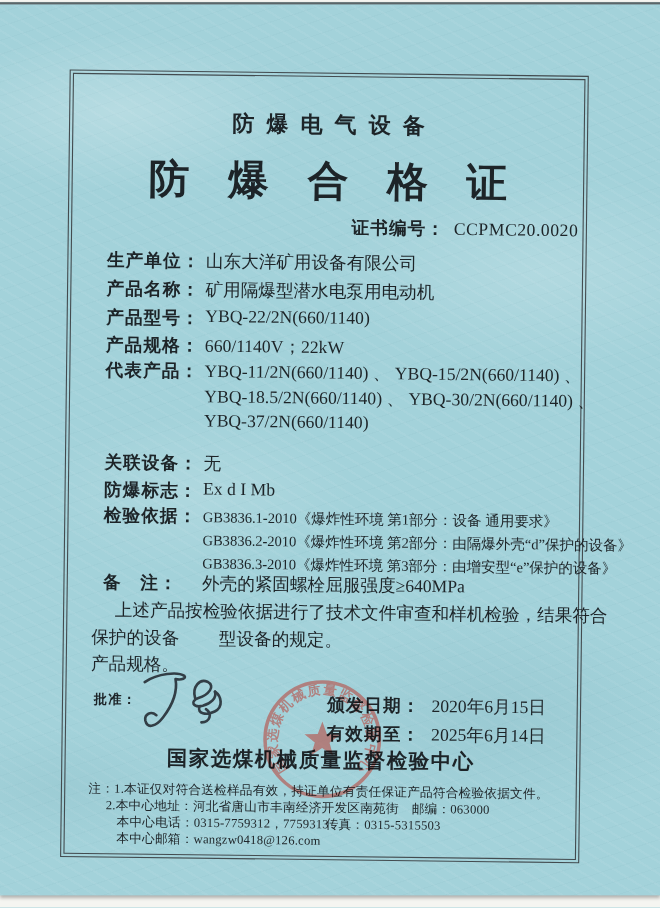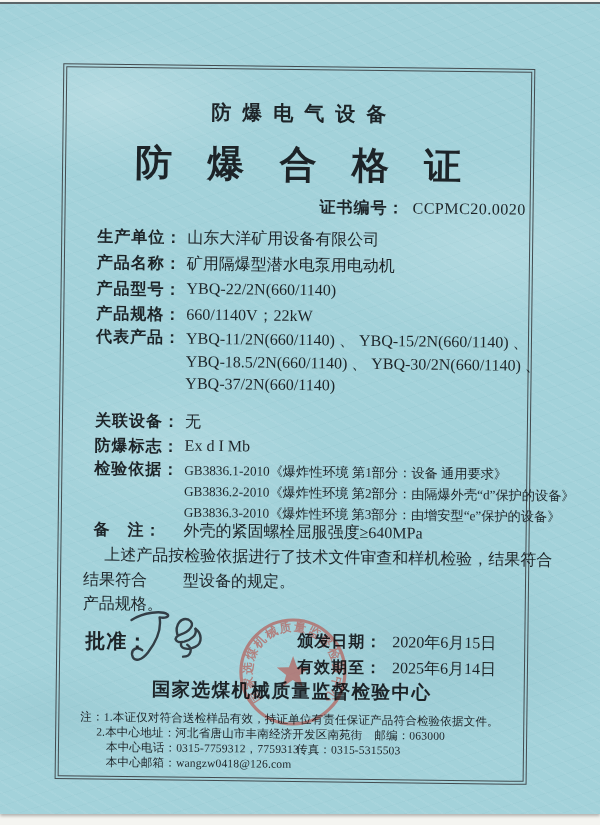--- a/index.html
+++ b/index.html
@@ -35,21 +35,21 @@
   .cert-row{left:317px;top:197px;font-size:16px;}
   .cert-row .lab{font-weight:700;letter-spacing:1px;}
   .cert-row .val{margin-left:8px;letter-spacing:.5px;}
   .row{position:absolute;left:95px;width:440px;font-size:16px;}
   .row .lab{font-weight:700;letter-spacing:1px;}
   .row .val{position:absolute;left:90px;top:0;width:350px;white-space:nowrap;}
   .row .val.small{font-size:13.2px;}
   .mline div{line-height:22.5px;white-space:nowrap;}
   .mline21 div{line-height:21px;white-space:nowrap;}
   .stmt{font-size:16px;}
-  .appr-lab{font-size:20px;font-weight:700;letter-spacing:1px;}
+  .appr-lab{font-size:12px;font-weight:700;letter-spacing:1px;}
   .date-row{left:300px;font-size:16px;}
   .date-row .lab{font-weight:700;letter-spacing:1px;}
   .date-row .val{margin-left:10px;}
   .center-name{left:59px;top:678px;width:472px;text-align:center;font-size:18.5px;font-weight:700;letter-spacing:1.5px;}
   .note{font-size:11.5px;letter-spacing:.2px;color:#20272b;}
   .seal{position:absolute;left:230px;top:606px;width:132px;height:132px;opacity:.58;mix-blend-mode:multiply;}
   .sig{position:absolute;left:122px;top:606px;width:100px;height:74px;opacity:.88;}
 </style>
 </head>
 <body>
@@ -108,21 +108,21 @@
       <div>GB3836.3-2010《爆炸性环境 第3部分：由增安型“e”保护的设备》</div>
     </span>
   </div>
   <div class="row abs" style="top:522px">
     <span class="lab">备　注：</span>
     <span class="val">外壳的紧固螺栓屈服强度≥640MPa</span>
   </div>
 
   <div class="abs stmt" style="left:106px;top:547px">上述产品按检验依据进行了技术文件审查和样机检验，结果符合</div>
   <div class="abs stmt" style="left:85px;top:572px">
-    <span>结果符合</span><span style="display:inline-block;width:36px"></span><span>型设备的规定。</span>
+    <span>保护的设备</span><span style="display:inline-block;width:36px"></span><span>型设备的规定。</span>
   </div>
   <div class="abs stmt" style="left:85px;top:596px">产品规格。</div>
 
   <div class="abs appr-lab" style="left:88px;top:630px">批准：</div>
 
   <svg class="sig" viewBox="0 0 100 74">
     <g fill="none" stroke="#232a31" stroke-width="2.4" stroke-linecap="round" stroke-linejoin="round">
       <path d="M12,16 C24,8 42,6 48,10 C50,12 46,14 40,13 C42,24 38,36 29,48 C23,56 15,59 13,51 C12,45 18,42 23,46"></path>
       <path d="M58,30 C55,20 62,12 69,15 C77,19 70,27 61,30 C53,33 56,39 65,37 C72,35 78,30 76,24"></path>
       <path d="M76,24 C82,28 84,38 76,42 C68,46 60,44 62,38 M68,40 C74,44 72,52 64,52"></path>

